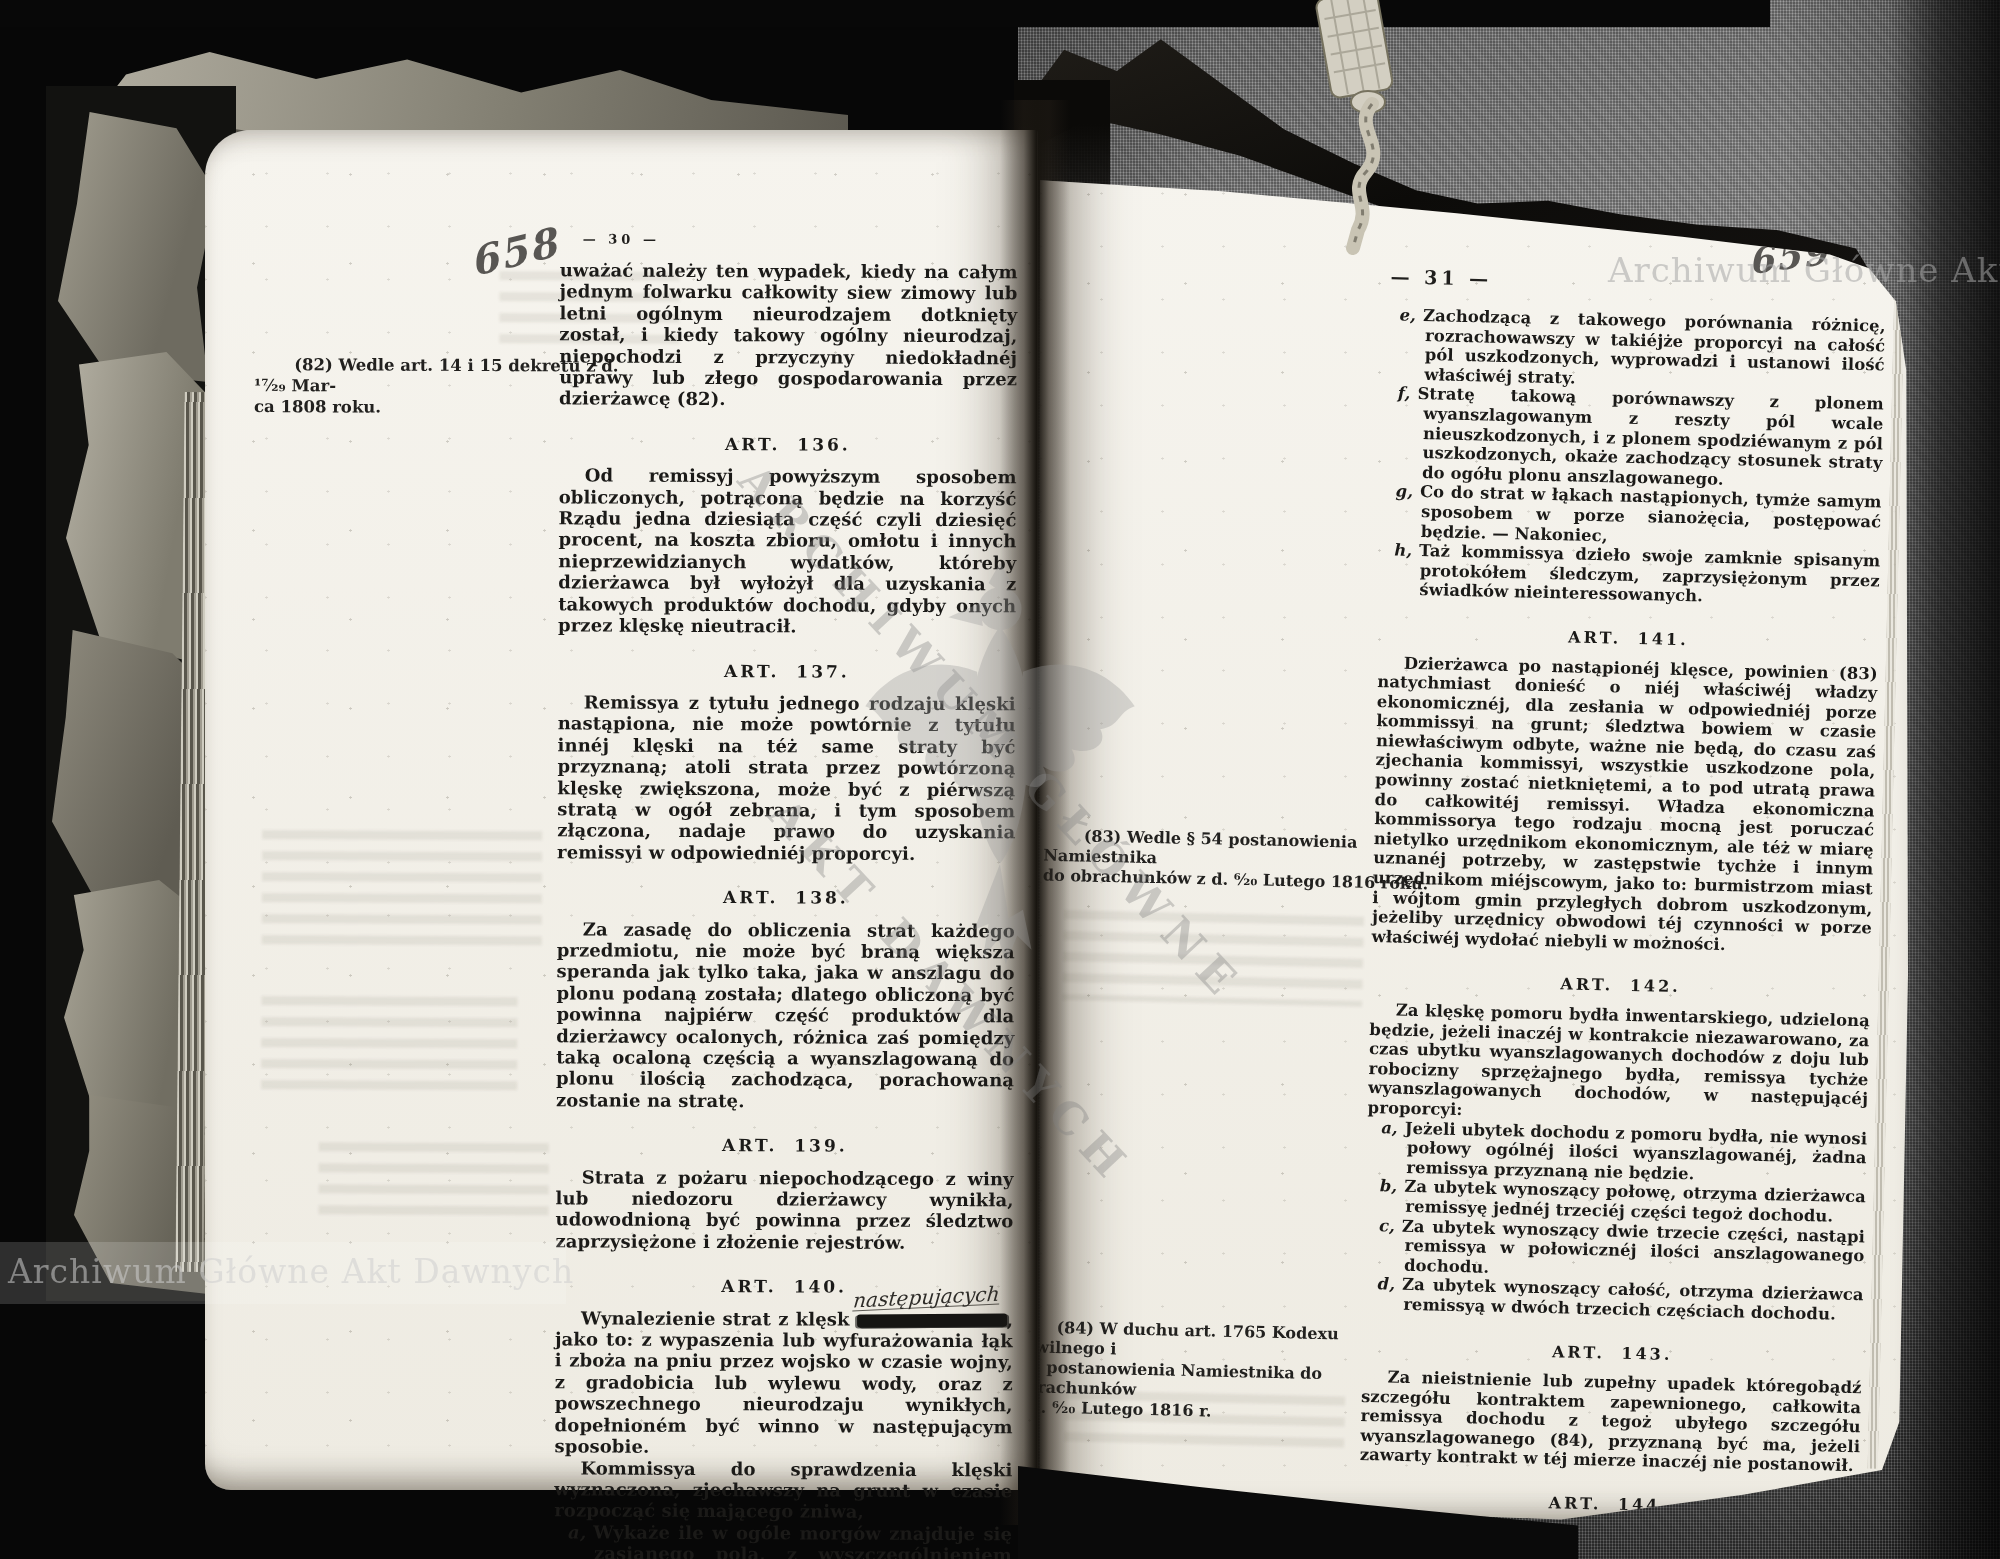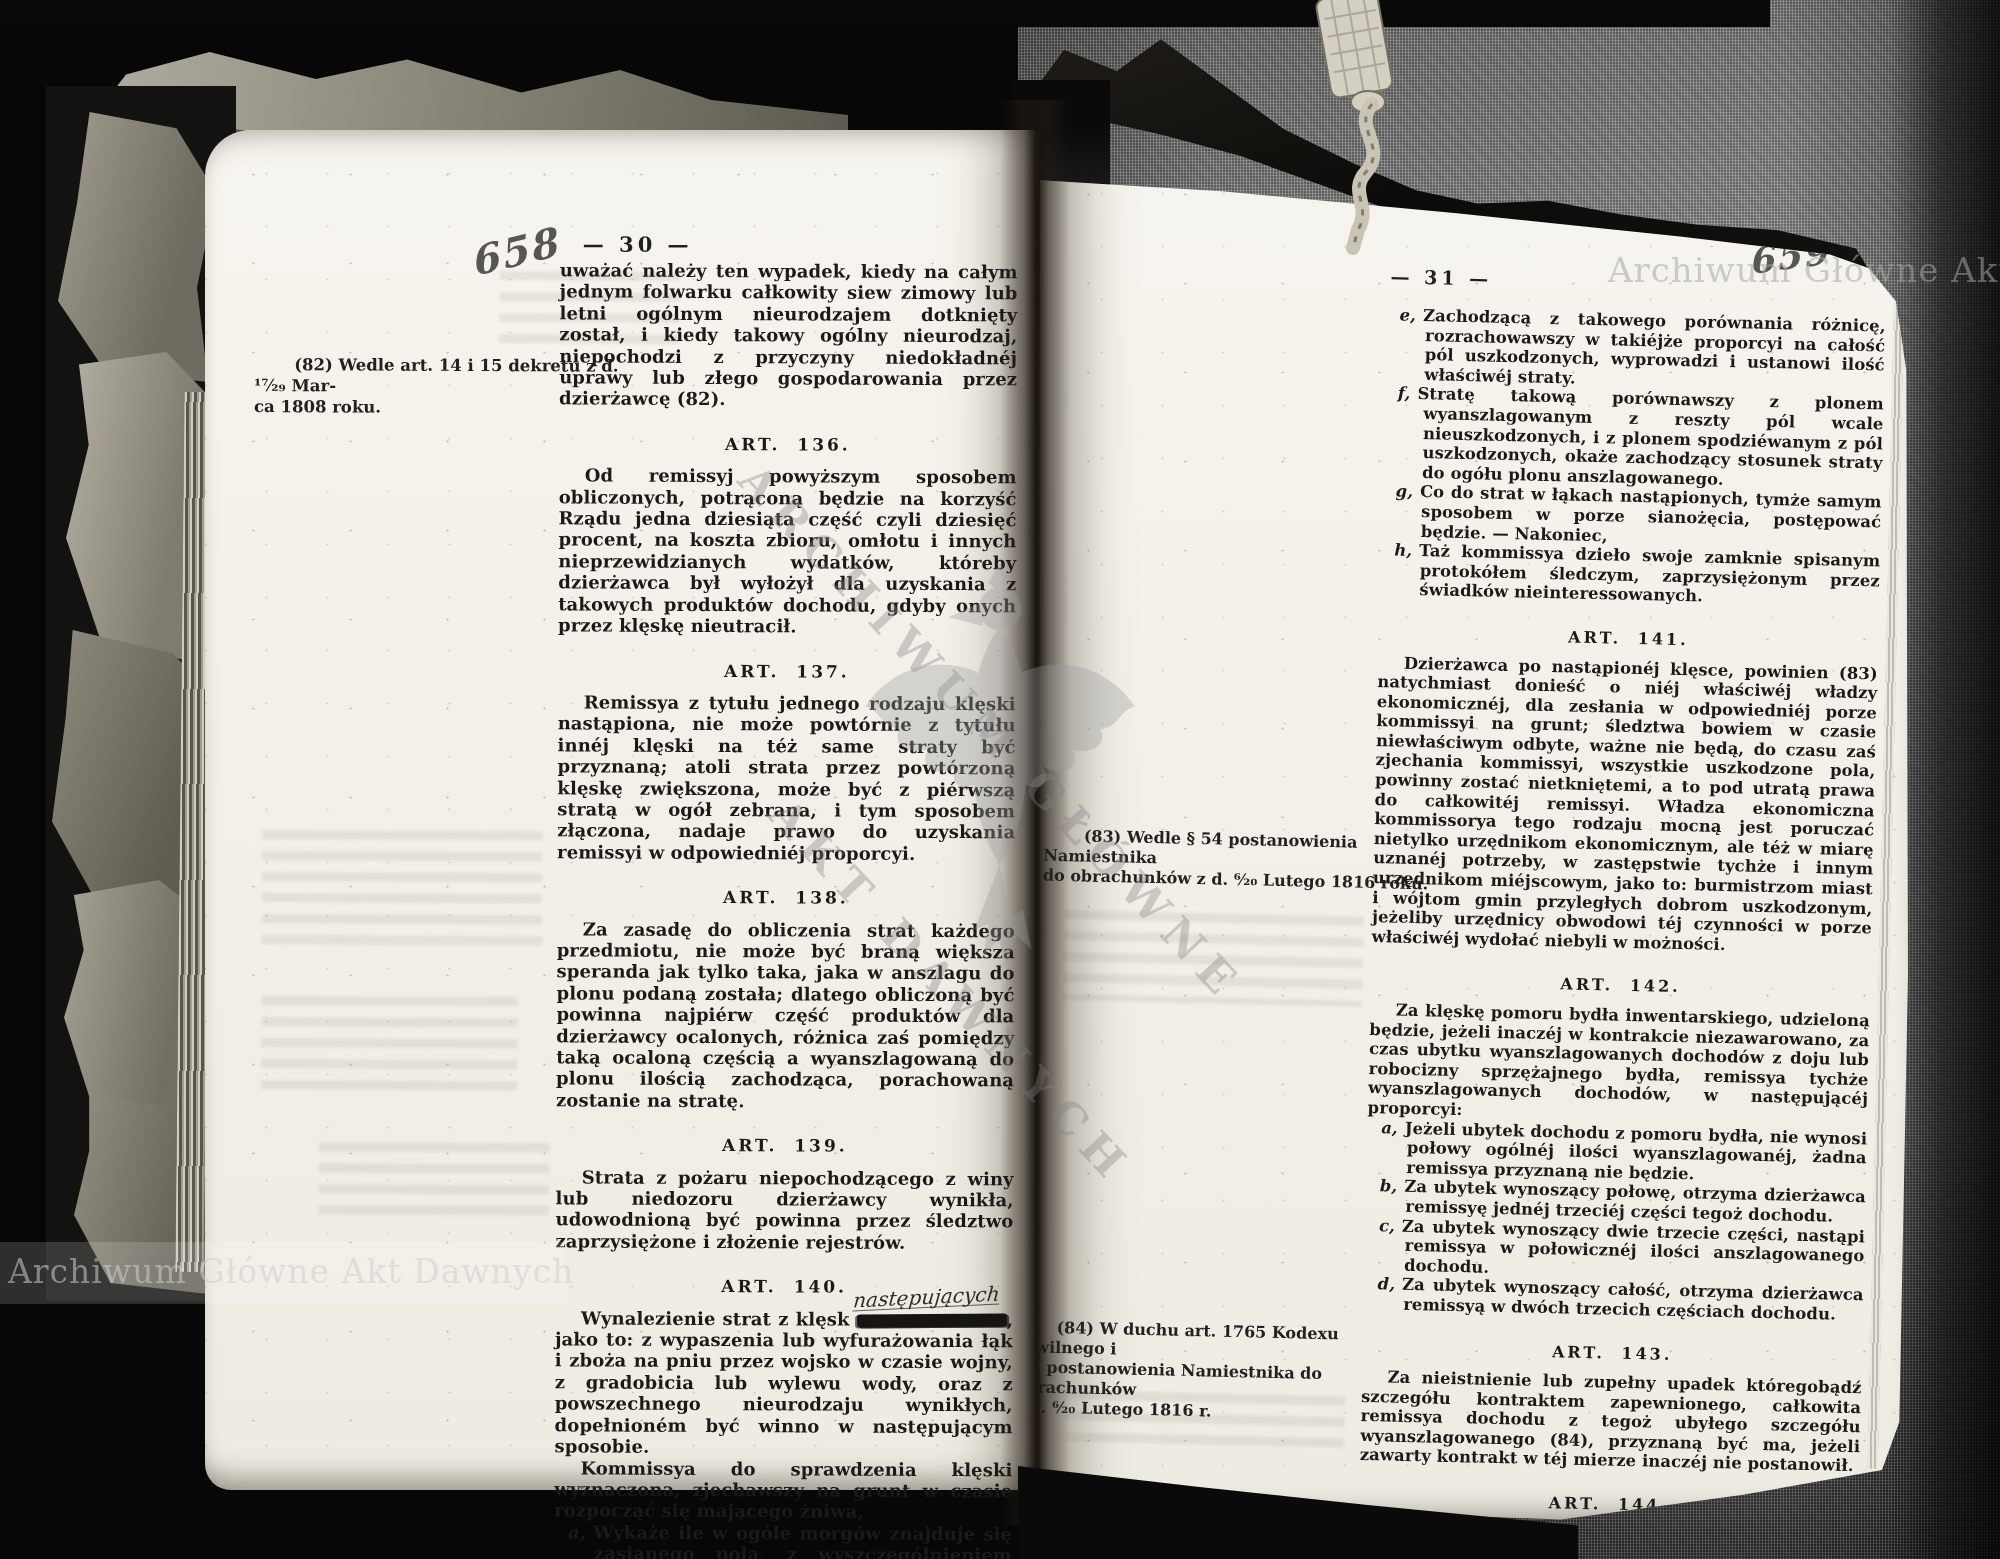--- a/index.html
+++ b/index.html
@@ -71,21 +71,21 @@
   .tilt-l{position:absolute;inset:0;transform:rotate(.25deg);transform-origin:40px 60px;}
   .tilt-r{position:absolute;inset:0;transform:rotate(1.3deg);transform-origin:30px 60px;}
   .page-stack-r{position:absolute;right:2px;top:110px;width:10px;height:1190px;
     background:repeating-linear-gradient(90deg,#e8e5dc 0 2px,#b4b0a3 2px 4px);opacity:.8;}
   .gutter{position:absolute;left:1000px;top:100px;width:70px;height:1425px;
     background:linear-gradient(90deg, rgba(40,34,26,0), rgba(38,32,25,.5) 34%, #17140f 52%,
                rgba(38,32,25,.48) 70%, rgba(40,34,26,0));}
   
   .folio{position:absolute;font-style:italic;font-weight:700;color:rgba(60,58,55,.85);
     font-size:40px;transform:rotate(-14deg) skewX(-6deg);letter-spacing:2px;}
-  .pgnum{position:absolute;font-weight:700;font-size:21px;letter-spacing:4px;color:#201f1d;}
+  .pgnum{position:absolute;font-weight:700;font-size:13px;letter-spacing:4px;color:#201f1d;}
   .col{position:absolute;text-align:justify;font-weight:700;}
   #col-left{left:355px;top:128px;width:458px;font-size:18px;line-height:21.4px;letter-spacing:.1px;}
   #col-right{left:348px;top:148px;width:500px;font-size:16.4px;line-height:19.6px;letter-spacing:.1px;}
   .para{text-indent:26px;margin:0;}
   .para.noind{text-indent:0;}
   .art-h{text-align:center;font-weight:700;letter-spacing:3px;word-spacing:8px;margin:24px 0 10px;}
   #col-left .art-h{font-size:17px;}
   #col-right .art-h{font-size:16px;}
   .item{position:relative;padding-left:40px;text-indent:-26px;margin:0;}
   .ltr{font-style:italic;font-weight:700;padding-right:7px;}

